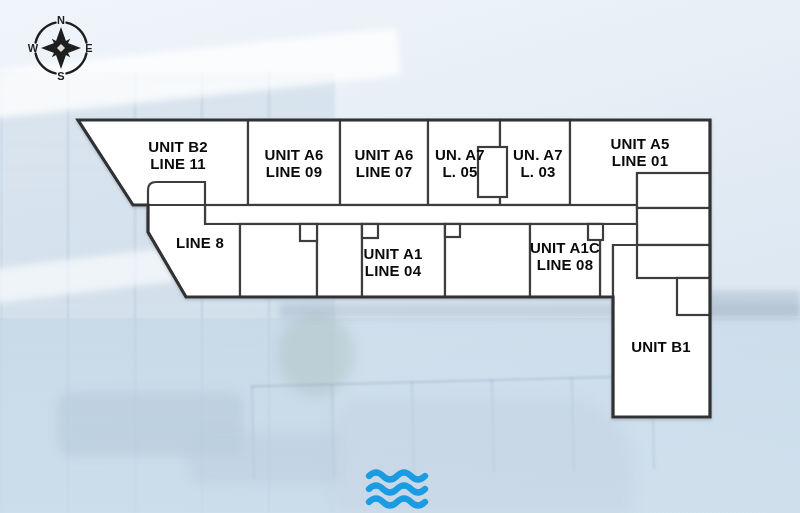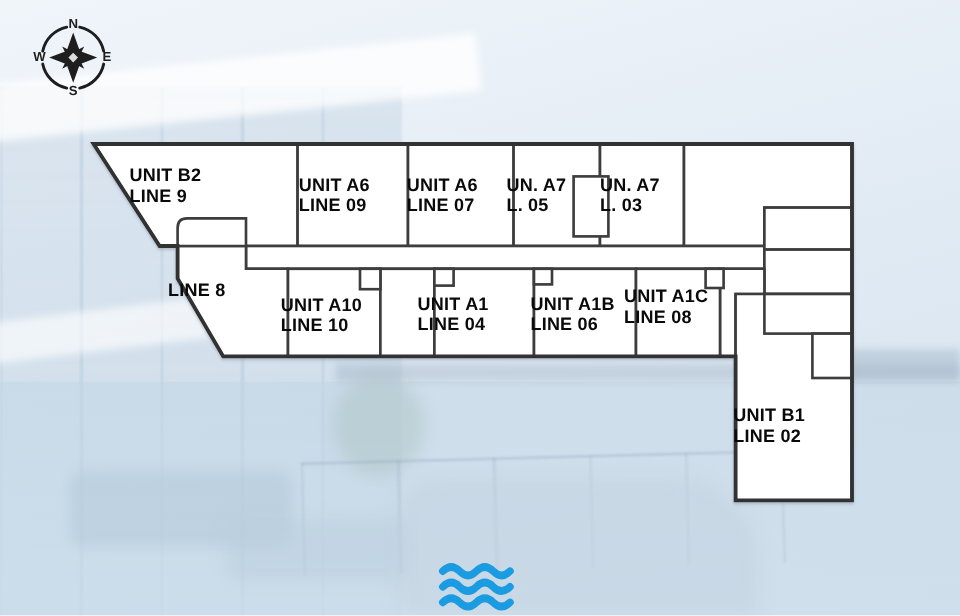--- a/index.html
+++ b/index.html
@@ -29,21 +29,21 @@
     background:repeating-linear-gradient(90deg,rgba(148,170,190,.28) 0 2px,rgba(255,255,255,0) 2px 80px);
     transform:rotate(-1.5deg);filter:blur(1px);}
   .bg-sofa1{left:58px;top:393px;width:185px;height:62px;background:rgba(178,199,215,.5);
             border-radius:12px;filter:blur(5px);}
   .bg-sofa2{left:188px;top:432px;width:155px;height:52px;background:rgba(186,205,220,.46);
             border-radius:12px;filter:blur(6px);}
   .bg-aerial{left:332px;top:398px;width:300px;height:115px;background:rgba(194,210,223,.5);
              border-radius:30px 70px 0 0;filter:blur(7px);}
   svg.plan{position:absolute;left:0;top:0;}
   .unit-label{
-    position:absolute;font-weight:bold;font-size:15px;line-height:17px;
+    position:absolute;text-align:center;font-weight:bold;font-size:15px;line-height:17px;
     color:#0a0a0a;letter-spacing:.2px;cursor:pointer;
   }
   .unit-label span{display:block;}
 </style>
 </head>
 <body>
 
 <div class="stage">
 
   <div class="bgel bg-panels"></div>
@@ -117,55 +117,50 @@
 
     <g stroke="#1b9ce2" stroke-width="6.3" fill="none" stroke-linecap="round">
       <path d="M 369,476 Q 376,469 383,476 T 397,476 T 411,476 T 425,476"></path>
       <path d="M 369,489 Q 376,482 383,489 T 397,489 T 411,489 T 425,489"></path>
       <path d="M 369,502 Q 376,495 383,502 T 397,502 T 411,502 T 425,502"></path>
     </g>
   </svg>
 
   <div class="unit-label" style="left:108px;top:138px;width:140px">
     <span>UNIT B2</span>
-    <span>LINE 9</span>
+    <span>LINE 11</span>
   </div>
   <div class="unit-label" style="left:249px;top:146px;width:90px">
     <span>UNIT A6</span>
     <span>LINE 09</span>
   </div>
   <div class="unit-label" style="left:339px;top:146px;width:90px">
     <span>UNIT A6</span>
     <span>LINE 07</span>
   </div>
   <div class="unit-label" style="left:422px;top:146px;width:76px">
     <span>UN. A7</span>
     <span>L. 05</span>
   </div>
   <div class="unit-label" style="left:500px;top:146px;width:76px">
     <span>UN. A7</span>
     <span>L. 03</span>
   </div>
+  <div class="unit-label" style="left:580px;top:135px;width:120px">
+    <span>UNIT A5</span>
+    <span>LINE 01</span>
+  </div>
   <div class="unit-label" style="left:140px;top:234px;width:120px">
     <span>LINE 8</span>
-  </div>
-  <div class="unit-label" style="left:234px;top:246px;width:90px">
-    <span>UNIT A10</span>
-    <span>LINE 10</span>
   </div>
   <div class="unit-label" style="left:348px;top:245px;width:90px">
     <span>UNIT A1</span>
     <span>LINE 04</span>
-  </div>
-  <div class="unit-label" style="left:442px;top:245px;width:90px">
-    <span>UNIT A1B</span>
-    <span>LINE 06</span>
   </div>
   <div class="unit-label" style="left:520px;top:239px;width:90px">
     <span>UNIT A1C</span>
     <span>LINE 08</span>
   </div>
   <div class="unit-label" style="left:611px;top:338px;width:100px">
     <span>UNIT B1</span>
-    <span>LINE 02</span>
   </div>
 
 </div>
 
 </body></html>

